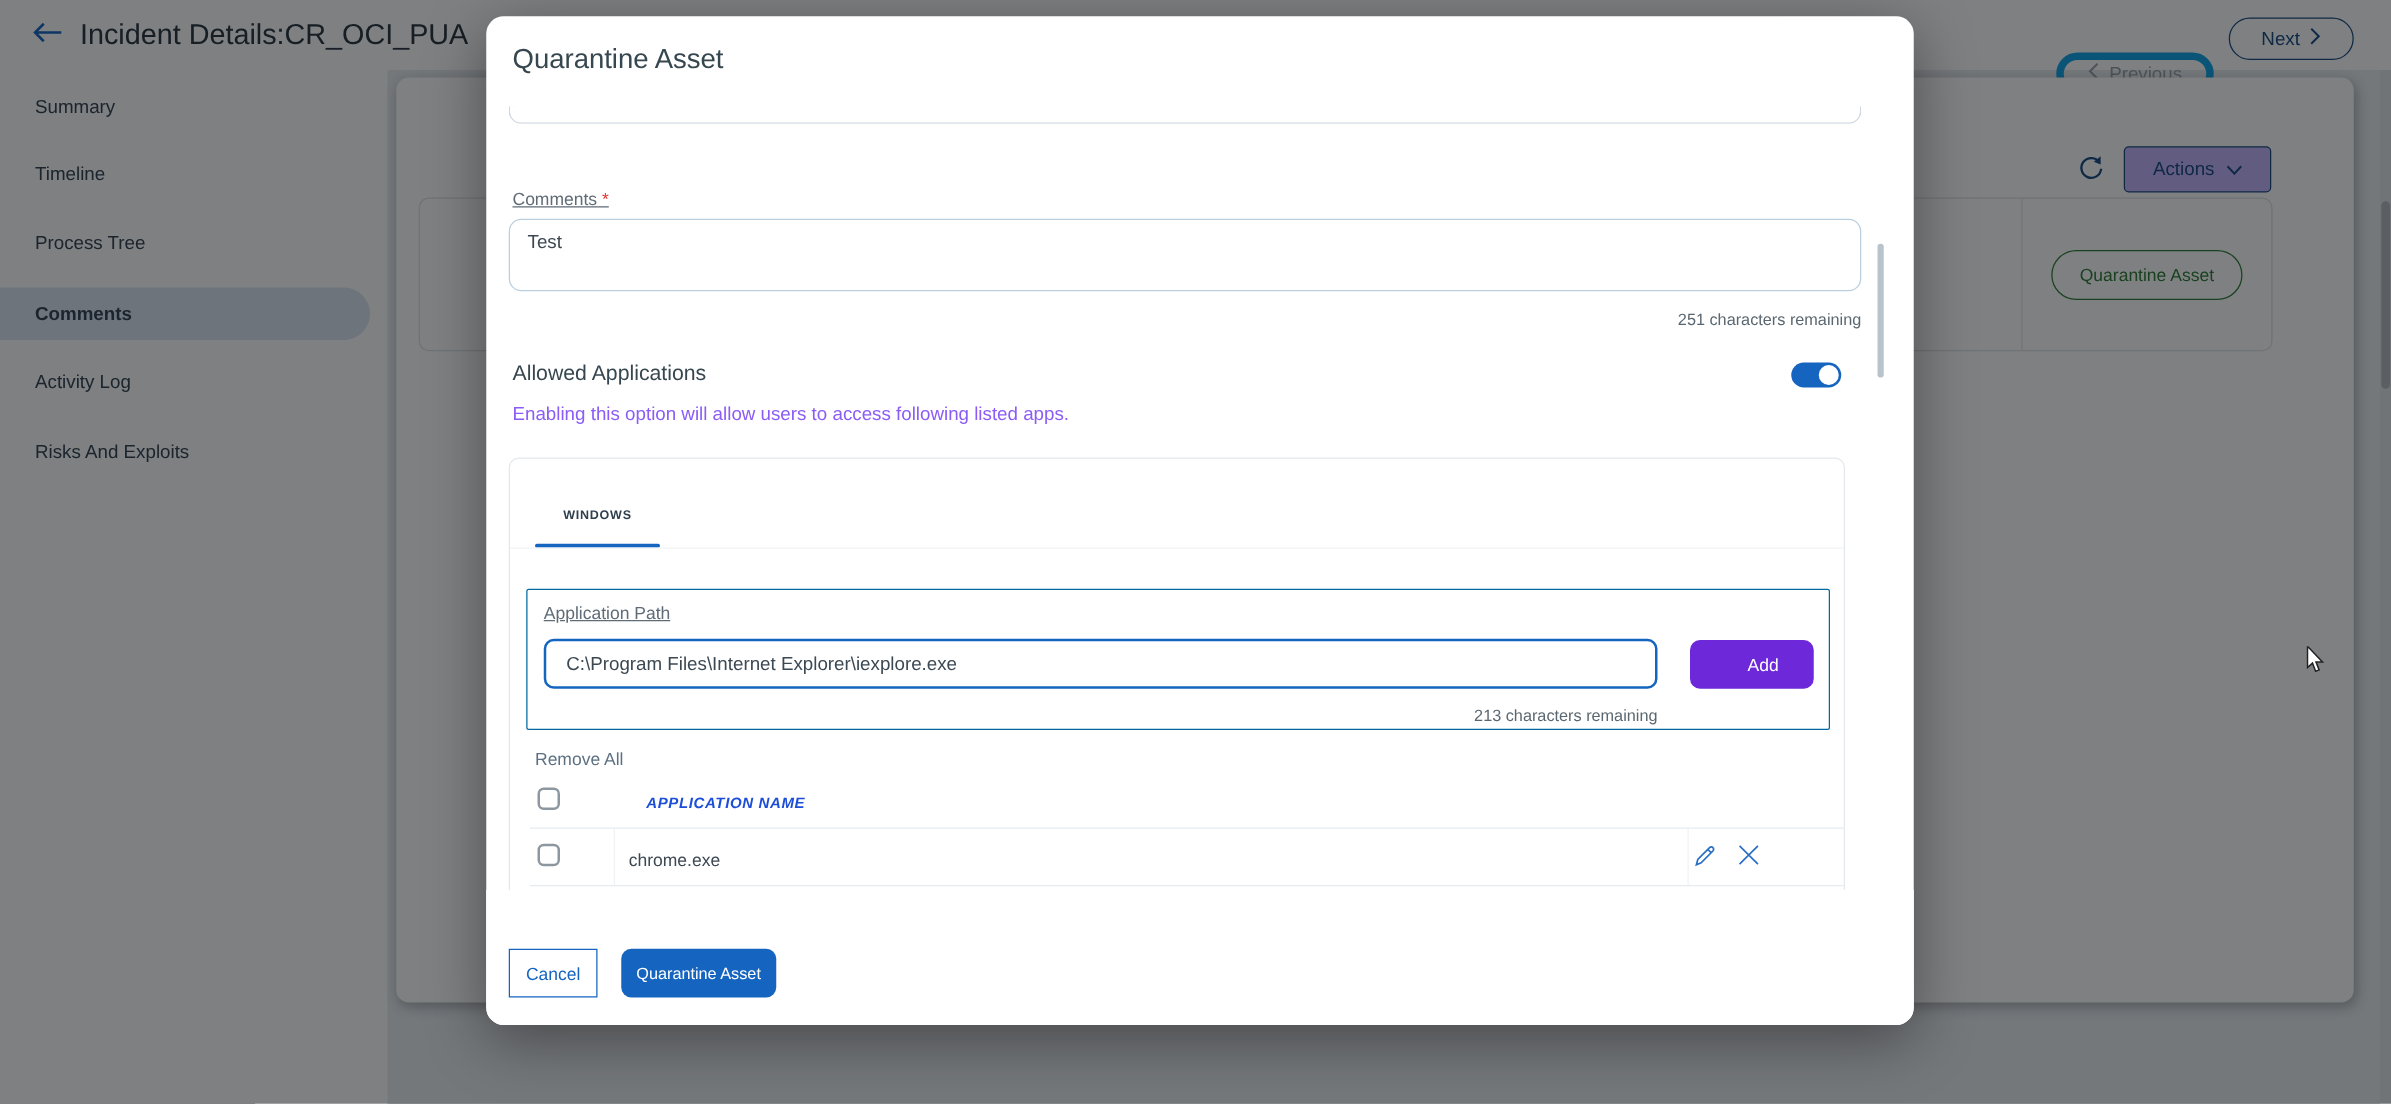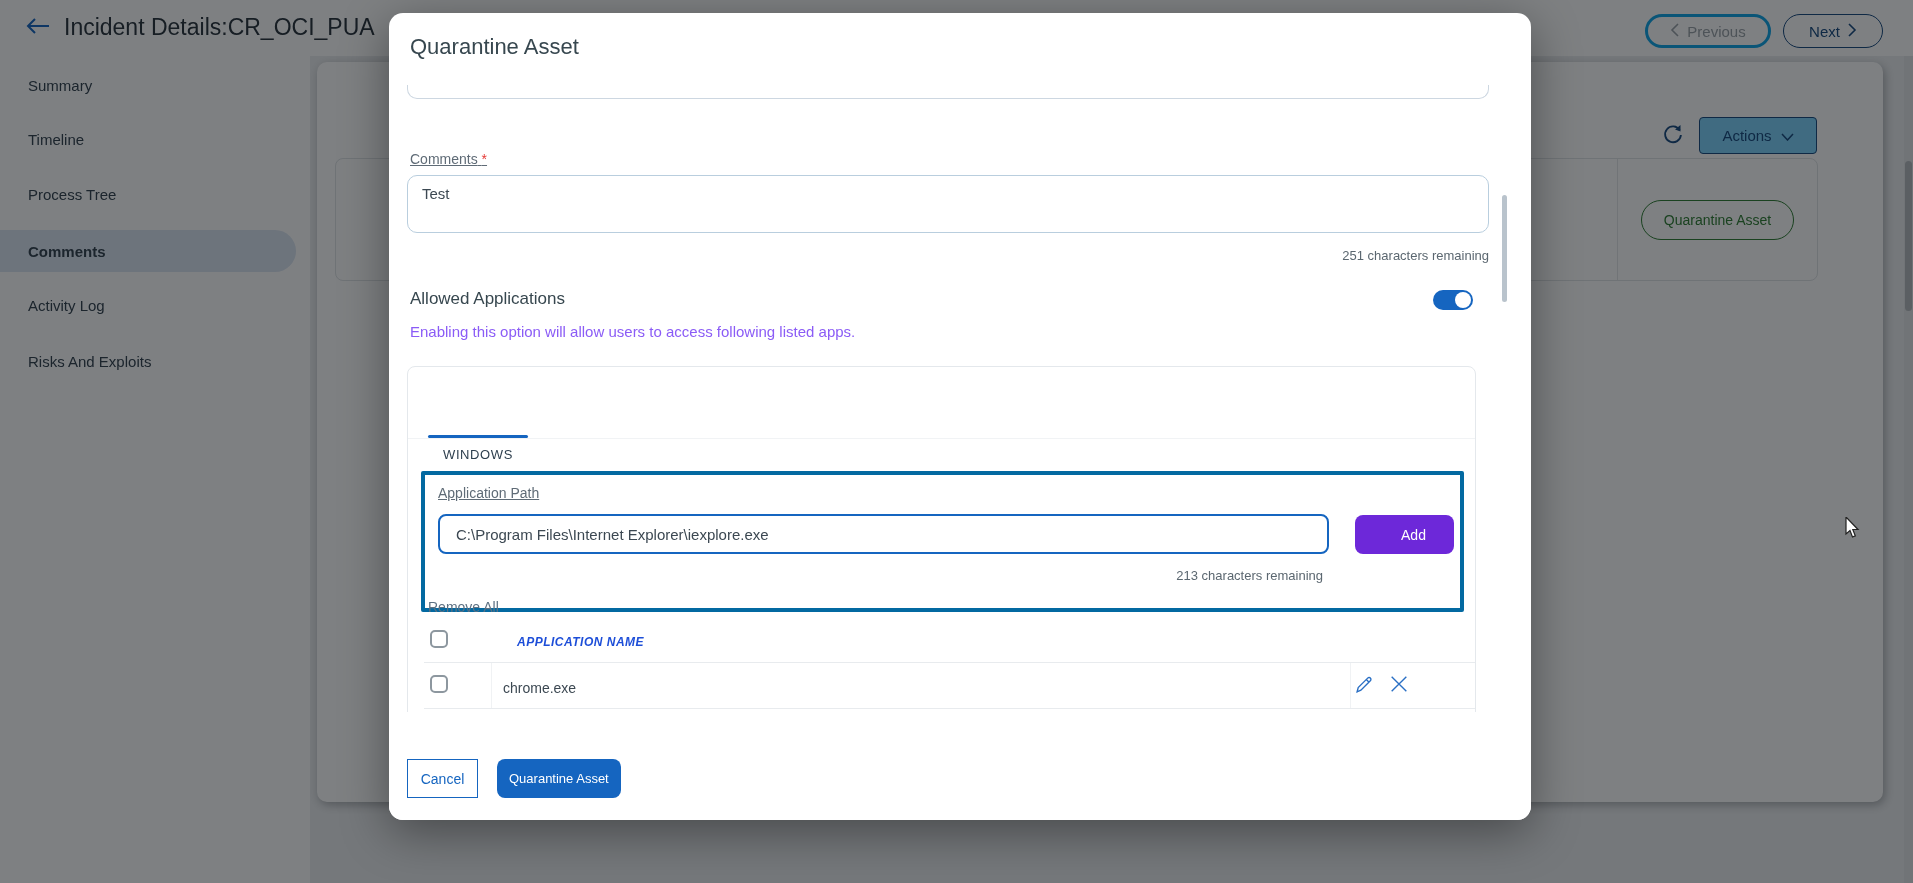--- a/index.html
+++ b/index.html
@@ -4,28 +4,28 @@
 <style>
   html,body{margin:0;padding:0;background:#444;}
   *{box-sizing:border-box;font-family:"Liberation Sans", sans-serif;}
   #stage{position:relative;width:1913px;height:883px;overflow:hidden;background:#edeff1;}
 
   
   .topbar{position:absolute;left:0;top:0;width:1913px;height:56px;background:#ffffff;}
   .back-btn{position:absolute;left:24px;top:16px;width:28px;height:24px;display:flex;align-items:center;justify-content:center;cursor:pointer;}
   .page-title{position:absolute;left:64px;top:14px;font-size:23px;font-weight:500;color:#28323c;white-space:nowrap;}
   .pill-btn{position:absolute;top:14px;height:34px;border-radius:17px;display:flex;align-items:center;justify-content:center;gap:8px;font-size:15px;background:transparent;}
-  .prev-btn{left:1645px;width:126px;border:3px solid #0ea5e9;color:#9aa1a7;}
+  .prev-btn{left:1645px;width:126px;border:6px solid #0ea5e9;color:#9aa1a7;margin-top:28px;}
   .next-btn{left:1783px;width:100px;border:1.5px solid #17497f;color:#17497f;}
   .sidebar{position:absolute;left:0;top:56px;width:310px;height:827px;background:#ffffff;}
   .side-item{position:absolute;left:0;width:296px;height:42px;display:flex;align-items:center;padding-left:28px;font-size:15px;color:#33424f;cursor:pointer;}
   .side-item.active{background:#dce6f2;border-radius:0 21px 21px 0;font-weight:bold;}
   .main-card{position:absolute;left:317px;top:62px;width:1566px;height:740px;background:#ffffff;border-radius:10px;box-shadow:2px 3px 10px rgba(40,46,52,.35);}
   .refresh-wrap{position:absolute;left:1660px;top:122px;width:28px;height:28px;cursor:pointer;}
-  .actions-btn{position:absolute;left:1699px;top:117px;width:118px;height:37px;border:1px solid #17497f;border-radius:4px;color:#17497f;font-size:15px;display:flex;align-items:center;justify-content:center;gap:9px;background:#7dd3fc;}
+  .actions-btn{position:absolute;left:1699px;top:117px;width:118px;height:37px;border:1px solid #17497f;border-radius:4px;color:#17497f;font-size:15px;display:flex;align-items:center;justify-content:center;gap:9px;background:#c4b5fd;}
   .bg-table{position:absolute;left:335px;top:158px;width:1483px;height:123px;background:#fff;border:1px solid #dfe3e6;border-radius:8px;}
   .bg-cell{position:absolute;left:1281px;top:0;width:200px;height:121px;border-left:1px solid #e3e6e9;display:flex;align-items:center;justify-content:center;}
   .qa-pill{border:1.5px solid #2e7d32;color:#2e7d32;background:#fff;border-radius:20px;height:40px;padding:0 22px;font-size:14px;display:flex;align-items:center;}
   .page-scroll{position:absolute;right:0;top:56px;width:9px;height:827px;background:#e4e6e8;}
   .page-scroll .thumb{position:absolute;left:1px;top:105px;width:7px;height:150px;background:#b7bbbf;border-radius:4px;}
 
   
   .overlay{position:absolute;inset:0;background:rgba(8,12,16,0.52);z-index:10;}
 
   
@@ -34,24 +34,24 @@
   .clipped-field{position:absolute;left:18px;top:72px;width:1082px;height:14px;border:1px solid #cdd7e1;border-top:none;border-radius:0 0 10px 10px;background:#fff;}
   .field-label{position:absolute;font-size:14px;color:#5f6b76;text-decoration:underline;}
   .req{color:#e53935;}
   .comments-area{position:absolute;left:18px;top:162px;width:1082px;height:58px;border:1px solid #b9cede;border-radius:10px;padding:9px 14px;font-size:15px;color:#3c4852;resize:none;outline:none;}
   .char-count{position:absolute;font-size:13px;color:#5b6770;}
   .section-heading{position:absolute;left:21px;top:276px;font-size:17px;color:#37474f;}
   .toggle{position:absolute;left:1044px;top:277px;width:40px;height:20px;border-radius:10px;background:#1565c0;cursor:pointer;}
   .toggle .knob{position:absolute;right:2px;top:2px;width:16px;height:16px;border-radius:50%;background:#fff;}
   .section-sub{position:absolute;left:21px;top:310px;font-size:15px;color:#8b5cf6;}
   .inner-card{position:absolute;left:18px;top:353px;width:1069px;height:380px;border:1px solid #e4e8ec;border-radius:8px;background:#fff;overflow:hidden;}
-  .tab{position:absolute;left:20px;top:40px;width:100px;height:34px;font-size:13px;font-weight:normal;letter-spacing:.6px;color:#2e3f4e;display:flex;align-items:flex-start;justify-content:center;cursor:pointer;margin-top:40px;}
+  .tab{position:absolute;left:20px;top:40px;width:100px;height:34px;font-size:10px;font-weight:bold;letter-spacing:.6px;color:#2e3f4e;display:flex;align-items:flex-start;justify-content:center;cursor:pointer;}
   .tab-underline{position:absolute;left:20px;top:68px;width:100px;height:3px;background:#1565c0;border-radius:2px;}
   .tab-divider{position:absolute;left:0;top:71px;width:100%;height:1px;background:#f1f3f5;}
-  .red-box{position:absolute;left:13px;top:104px;width:1043px;height:141px;border:4px solid #0369a1;border-radius:2px;}
+  .red-box{position:absolute;left:13px;top:104px;width:1043px;height:113px;border:1px solid #0369a1;border-radius:2px;}
   .apppath-label{position:absolute;left:13px;top:10px;font-size:14px;color:#5f6b76;}
   .apppath-input{position:absolute;left:13px;top:39px;width:891px;height:40px;border:2px solid #1565c0;border-radius:8px;padding:4px 16px;font-size:15px;color:#3c4852;outline:none;}
   .add-btn{position:absolute;left:930px;top:40px;width:99px;height:39px;background:#6d28d9;color:#fff;font-size:14px;font-weight:400;border:none;border-radius:8px;cursor:pointer;padding-left:24px;}
   .redbox-count{position:absolute;right:137px;top:93px;}
   .remove-all{position:absolute;left:20px;top:232px;font-size:14px;color:#5d7183;cursor:pointer;}
   .checkbox{position:absolute;width:18px;height:18px;border:2px solid #8d979f;border-radius:5px;background:#fff;cursor:pointer;}
   .col-header{position:absolute;left:109px;top:268px;font-size:12px;font-style:italic;font-weight:600;letter-spacing:.5px;color:#1d4ed8;}
   .hdr-divider{position:absolute;left:16px;top:295px;width:1053px;height:1px;background:#e8ebee;}
   .row-name{position:absolute;left:95px;top:313px;font-size:14px;color:#3c4852;}
   .row-divider{position:absolute;left:16px;top:341px;width:1053px;height:1px;background:#e8ebee;}

